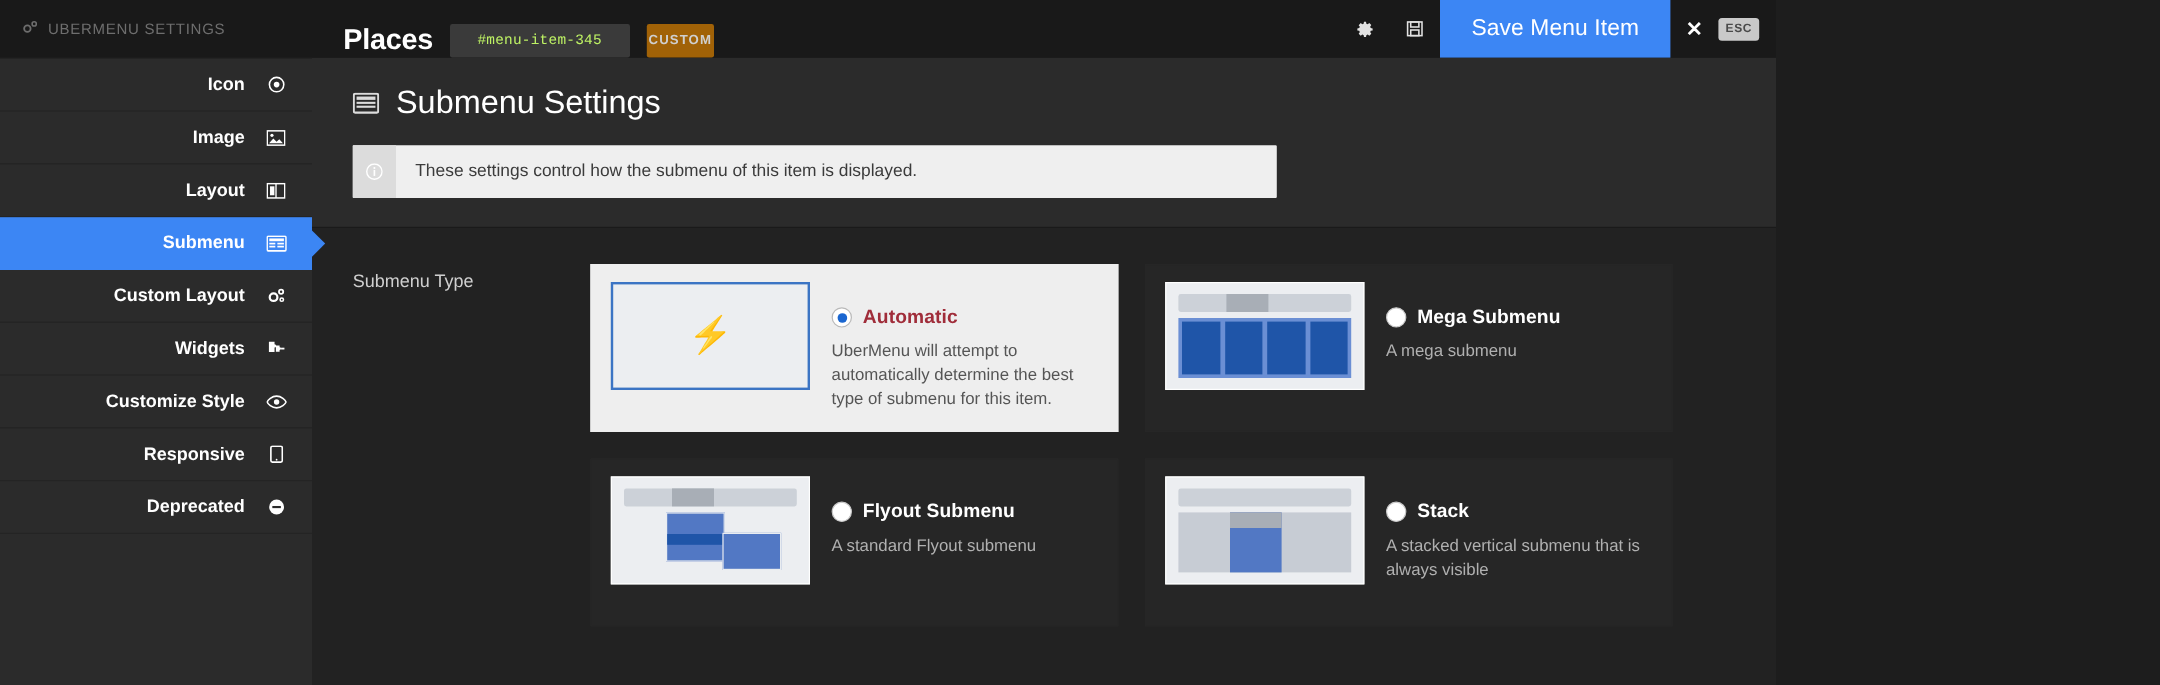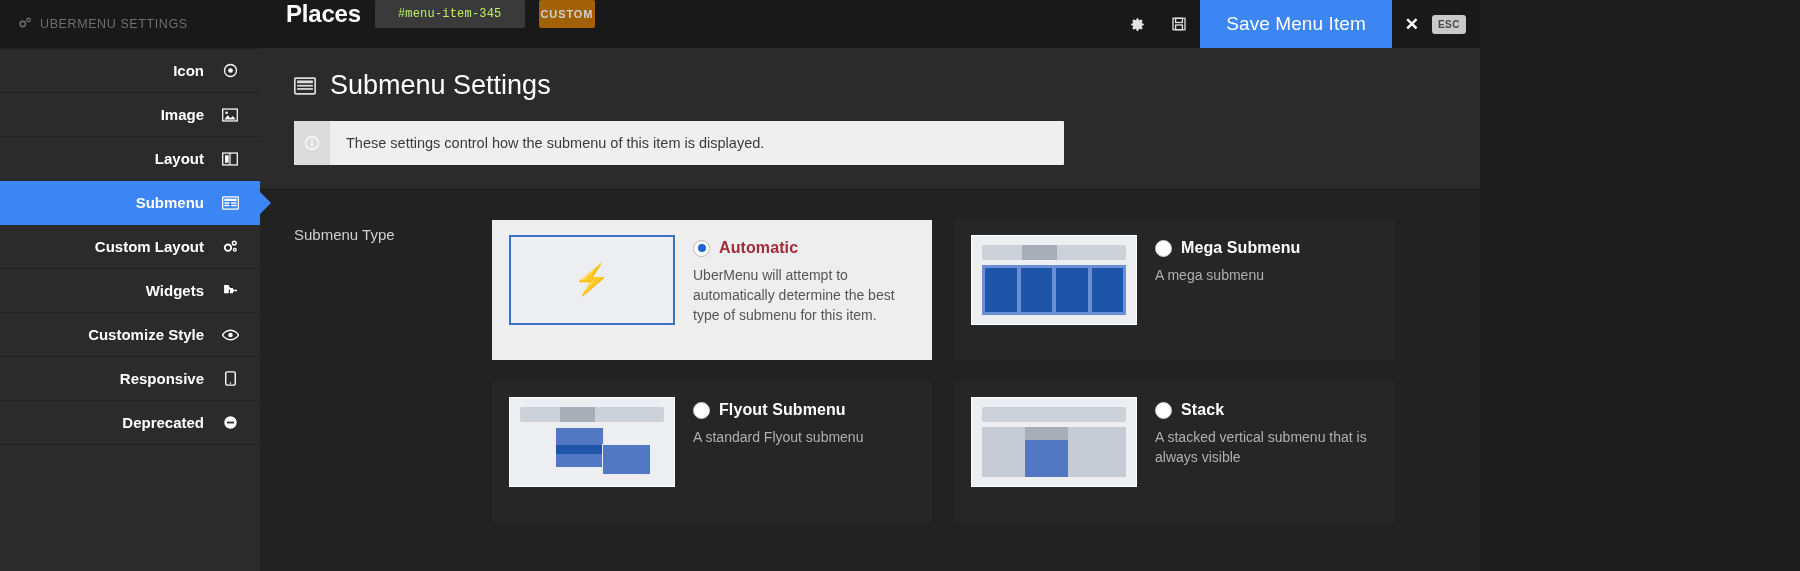--- a/index.html
+++ b/index.html
@@ -18,21 +18,21 @@
     display: flex; align-items: stretch;
     position: relative; z-index: 30;
   }
   .hdr-brand {
     width: 260px; flex: 0 0 260px;
     display: flex; align-items: center; gap: 8px;
     padding-left: 18px;
     color: #6e6e6e; font-size: 12.5px; letter-spacing: .6px;
   }
   .hdr-brand .bicon { font-size: 13px; color: #6e6e6e; line-height: 1; }
-  .hdr-mid { display: flex; align-items: flex-start; gap: 14px; padding-left: 26px; }
+  .hdr-mid { display: flex; align-items: flex-end; gap: 14px; padding-left: 26px; }
   .hdr-title { color: #fff; font-size: 24px; font-weight: bold; letter-spacing: -.2px; }
   .hdr-slug {
     background: #3a3a3a; color: #bef264;
     font-family: "Liberation Mono", monospace; font-size: 12px;
     padding: 7px 23px; border-radius: 2px; letter-spacing: .2px;
   }
   .hdr-type {
     background: #a16207; color: #cfcfcf;
     font-size: 11px; font-weight: bold; letter-spacing: .9px;
     padding: 8px 2px; border-radius: 2px;
@@ -135,21 +135,21 @@
   .choice.selected { background: #eeeeee; border-color: #eeeeee; }
   .thumb {
     width: 166px; flex: 0 0 166px; height: 90px;
     background: #eceef1; border: 2px solid #3b74c4;
     display: flex; align-items: center; justify-content: center;
     position: relative; overflow: hidden;
   }
   .choice:not(.selected) .thumb { border: 1px solid #ffffff; background: #eceef1; }
   .bolt { font-size: 30px; color: #5a5a5a; line-height: 1; }
   .choice-body { flex: 1 1 auto; min-width: 0; padding-top: 4px; }
-  .choice-head { display: flex; align-items: center; gap: 9px; margin-bottom: 9px; }
+  .choice-head { display: flex; gap: 9px; margin-bottom: 9px; margin-top: 17px; }
   .radio {
     width: 17px; height: 17px; flex: 0 0 17px; border-radius: 50%;
     background: #ffffff; border: 1px solid #c9c9c9;
     display: flex; align-items: center; justify-content: center;
   }
   .radio.on { border-color: #b9b9b9; }
   .radio.on::after {
     content: ""; width: 8px; height: 8px; border-radius: 50%; background: #1a66d0;
   }
   .choice-title { font-size: 16px; font-weight: bold; letter-spacing: .1px; }

